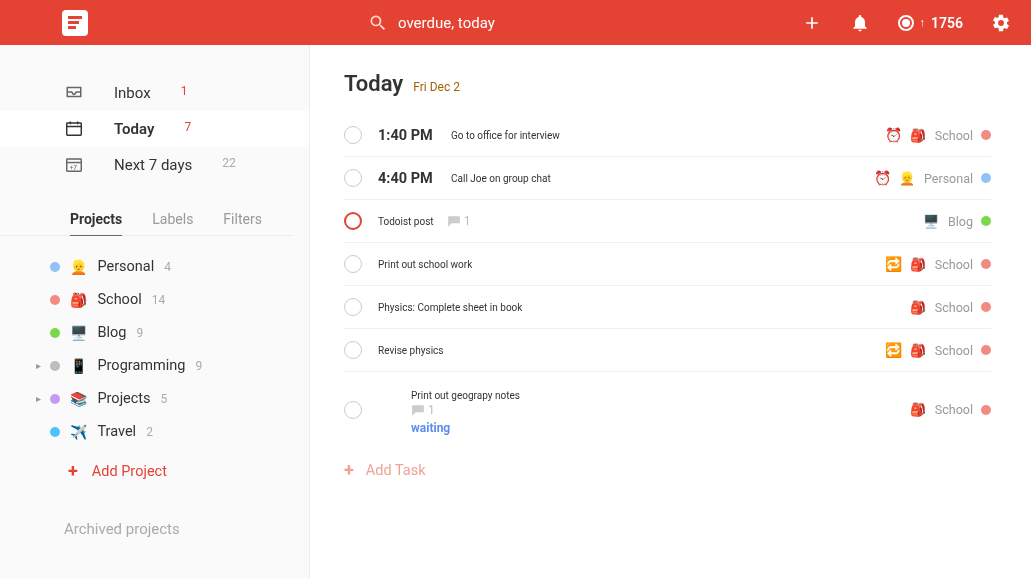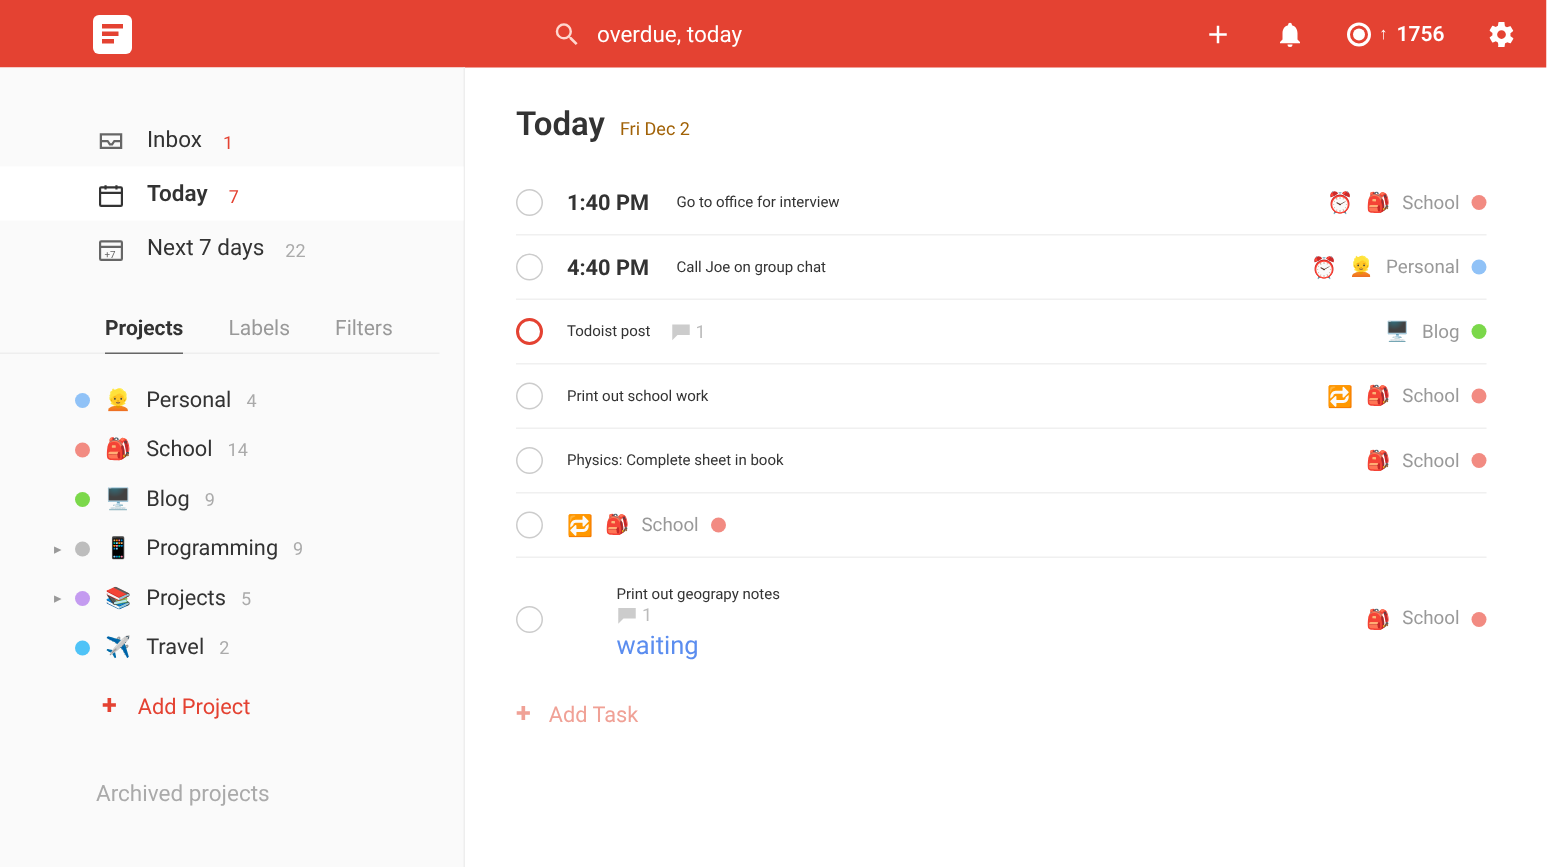--- a/index.html
+++ b/index.html
@@ -13,21 +13,21 @@
   .search { display:flex; align-items:center; gap:10px; flex:1; color:#ffffff; font-size:15px; }
   .right-icons { display:flex; align-items:center; gap:28px; }
   .karma { display:flex; align-items:center; gap:6px; font-weight:600; font-size:14px; }
   .karma-circle { width:16px; height:16px; border-radius:50%; border:2px solid #fff; position:relative; }
   .karma-circle::after { content:""; position:absolute; inset:2px; border-radius:50%; background:#fff; }
   .up-arr { font-size:11px; }
   svg.ico { width:20px; height:20px; fill:#fff; display:block; }
 
   .app { display:flex; height: calc(578px - 45px); }
   .sidebar { width:310px; background:#fafafa; border-right:1px solid #eee; padding: 30px 0 0 0; display:flex; flex-direction:column; }
-  .nav-item { display:flex; align-items:flex-end; gap:14px; padding:9px 0 9px 64px; font-size:15px; color:#333; cursor:pointer; }
+  .nav-item { display:flex; align-items:flex-start; gap:30px; padding:9px 0 9px 64px; font-size:15px; color:#333; cursor:pointer; }
   .nav-item.active { background:#fff; }
   .nav-item b { font-weight:600; }
   .count { color:#aaa; font-size:12px; font-weight:400; }
   .nav-icon { width:20px; height:16px; display:flex; align-items:center; justify-content:center; }
 
   .section-tabs { display:flex; gap:30px; padding: 28px 0 8px 70px; font-size:14px; color:#999; border-bottom:1px solid #eee; margin: 0 16px 14px 0; }
   .section-tabs .tab.active { color:#333; font-weight:700; border-bottom:1px solid #666; margin-bottom:-9px; padding-bottom:8px; }
 
   .proj-row { display:flex; align-items:center; gap:10px; padding:8px 0 8px 50px; font-size:14.5px; color:#333; cursor:pointer; position:relative; }
   .proj-row .chev { position:absolute; left:36px; color:#999; font-size:10px; }
@@ -49,21 +49,21 @@
   .task:last-of-type { border-bottom:none; }
   .check { width:18px; height:18px; border-radius:50%; border:1px solid #ccc; flex:0 0 18px; }
   .check.priority { border:2px solid #e44232; }
   .task-body { flex:1; display:flex; align-items:center; gap:13px; min-width:0; }
   .time { font-weight:700; font-size:14.5px; color:#333; min-width:60px; }
   .task-title { font-size:10px; color:#333; }
   .task-meta { display:flex; align-items:center; gap:8px; font-size:12.5px; color:#999; }
   .task-meta .pdot { width:10px; height:10px; border-radius:50%; }
   .comment-ico { display:flex; align-items:center; gap:3px; color:#bbb; font-size:12px; }
   .task-col { display:flex; flex-direction:column; gap:4px;margin-left:33px; }
-  .tag { font-size:17px; color:#5b8def; }
+  .tag { font-size:12px; color:#5b8def;font-weight:bold; }
   .recur-ico, .remind-ico { color:#bbb; font-size:14px; }
   .proj-emoji { font-size:13px; }
 
   .add-task { display:flex; align-items:center; gap:12px; padding:14px 0; color:#f0a196; font-size:14.5px; cursor:pointer; }
   .add-task .plus-red { color:#f0a196; }
 </style>
 </head>
 <body>
 
 <div class="topbar">
@@ -249,20 +249,23 @@
             <span class="task-title">Physics: Complete sheet in book</span>
           </div>
           <div class="task-meta">
             <span class="proj-emoji">🎒</span>
             <span>School</span>
             <span class="pdot" style="background:#f28b82"></span>
           </div>
         </div>
         <div class="task">
           <span class="check"></span>
+          <div class="task-body">
+            <span class="task-title">Revise physics</span>
+          </div>
           <div class="task-meta">
             <span class="recur-ico">🔁</span>
             <span class="proj-emoji">🎒</span>
             <span>School</span>
             <span class="pdot" style="background:#f28b82"></span>
           </div>
         </div>
         <div class="task">
           <span class="check"></span>
           <div class="task-body">

